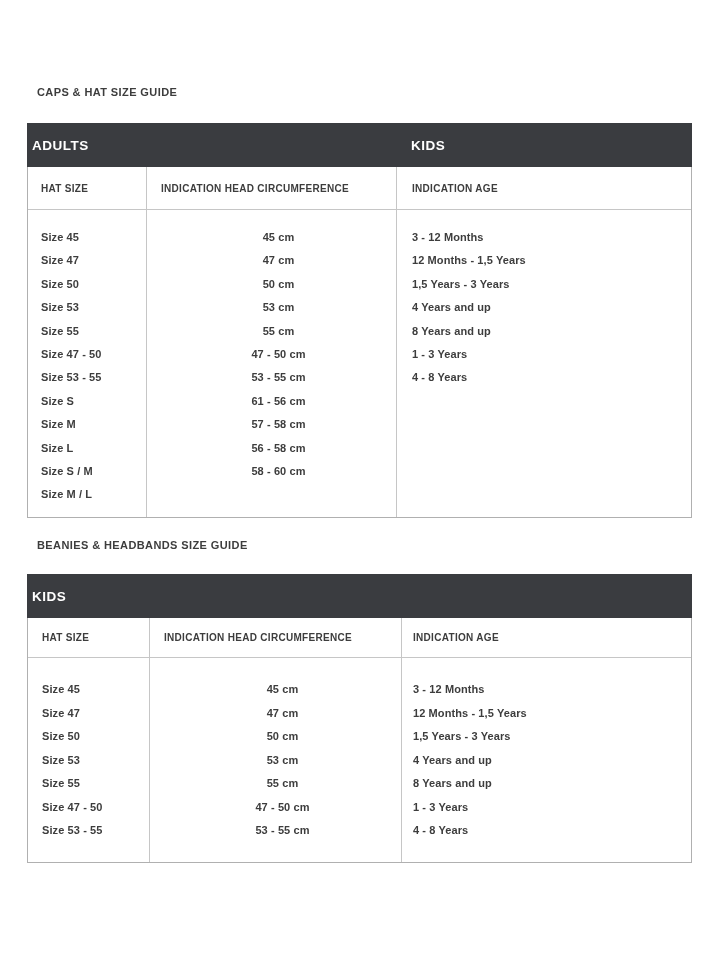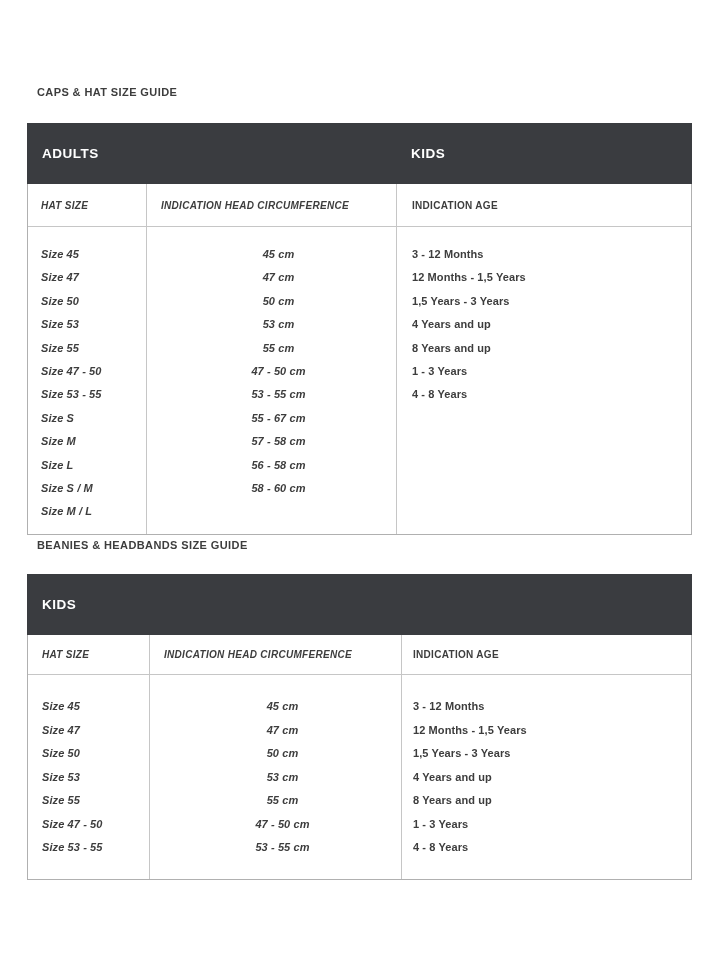--- a/index.html
+++ b/index.html
@@ -21,26 +21,26 @@
     white-space: nowrap;
   }
   #caps-title { top: 86px; }
   #beanies-title { top: 539px; }
 
   .guide-table { position: absolute; left: 27px; width: 665px; }
   #caps-table { top: 123px; }
   #beanies-table { top: 574px; }
 
   .group-header {
-    height: 61px;
+    height: 44px;
     background: var(--header-bg, #3a3c40);
     position: relative;
     display: flex;
     align-items: center;
-    padding-left: 15px;
+    padding-left: 5px;
   }
   .group-label {
     color: var(--header-text, #ffffff);
     font-size: 13.5px;
     font-weight: bold;
     letter-spacing: 0.5px;
     white-space: nowrap;
   }
   .group-label.kids-pos { position: absolute; left: 384px; }
 
@@ -60,21 +60,21 @@
     align-items: center;
     font-size: 10px;
     font-weight: bold;
     letter-spacing: 0.3px;
     white-space: nowrap;
   }
   .data-area { display: flex; }
   #caps-table .data-area { height: 307px; }
   #beanies-table .data-area { height: 204px; }
 
-  .c1, .c2 { border-right: 1px solid var(--border-inner, #c4c4c4); font-style: italic; }
+  .c1, .c2 { border-right: 1px solid var(--border-inner, #c4c4c4); }
   .c1 { width: 119px; padding-left: 13px; }
   .c2 { width: 250px; padding-left: 14px; text-align: center; }
   .c3 { flex: 1; padding-left: 15px; }
   #beanies-table .c1 { width: 122px; padding-left: 14px; }
   #beanies-table .c2 { width: 252px; }
   #beanies-table .c3 { padding-left: 11px; }
 
   .data-area .col { padding-top: 16px; }
   #beanies-table .data-area .col { padding-top: 20px; }
 
@@ -123,21 +123,21 @@
             <div class="cell-line">Size M / L</div>
           </div>
         <div class="col c2">
             <div class="cell-line">45 cm</div>
             <div class="cell-line">47 cm</div>
             <div class="cell-line">50 cm</div>
             <div class="cell-line">53 cm</div>
             <div class="cell-line">55 cm</div>
             <div class="cell-line">47 - 50 cm</div>
             <div class="cell-line">53 - 55 cm</div>
-            <div class="cell-line">55 - 67 cm</div>
+            <div class="cell-line">61 - 56 cm</div>
             <div class="cell-line">57 - 58 cm</div>
             <div class="cell-line">56 - 58 cm</div>
             <div class="cell-line">58 - 60 cm</div>
           </div>
         <div class="col c3">
             <div class="cell-line">3 - 12 Months</div>
             <div class="cell-line">12 Months - 1,5 Years</div>
             <div class="cell-line">1,5 Years - 3 Years</div>
             <div class="cell-line">4 Years and up</div>
             <div class="cell-line">8 Years and up</div>

